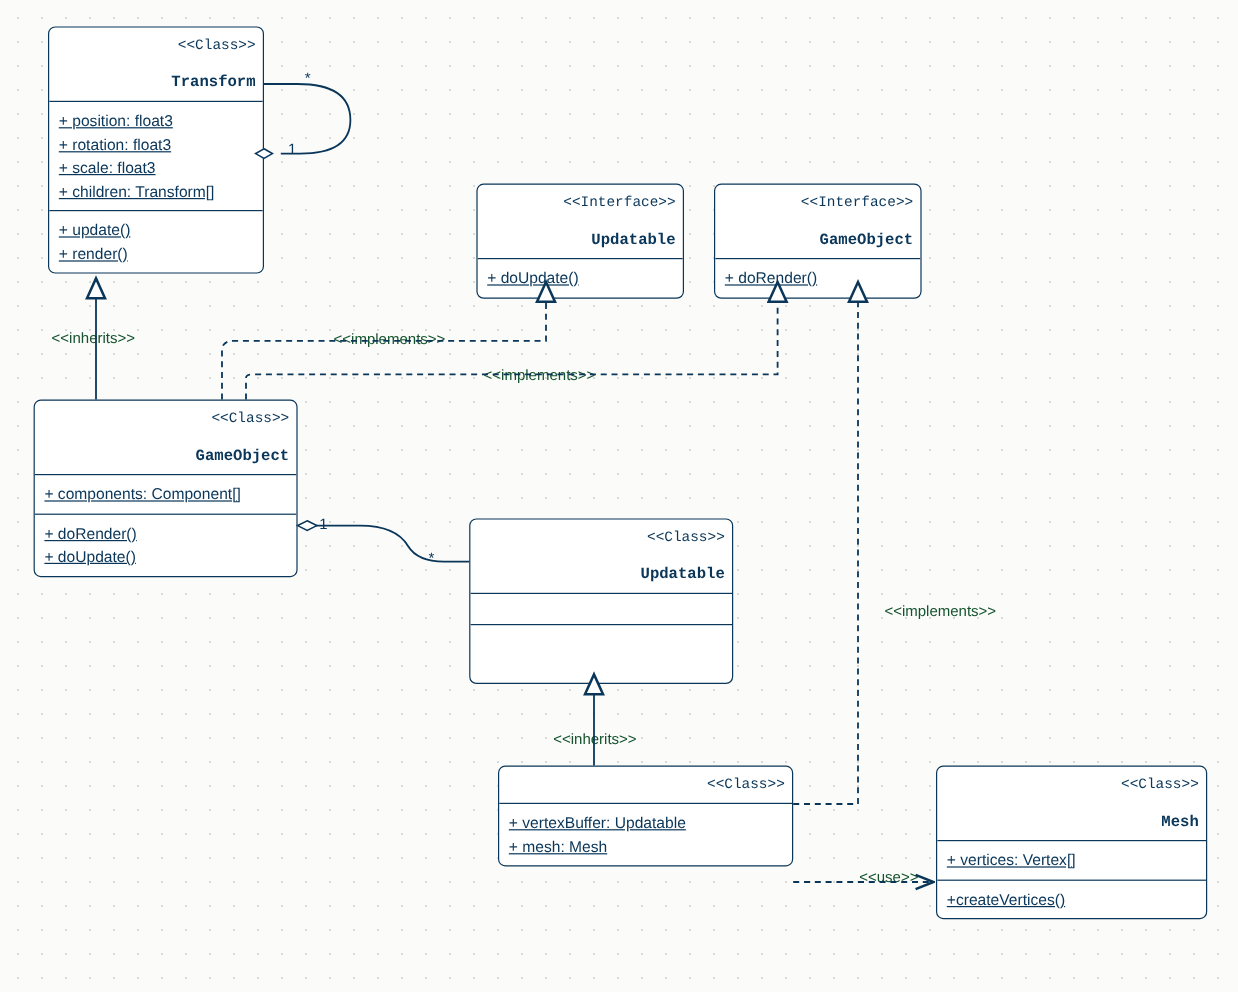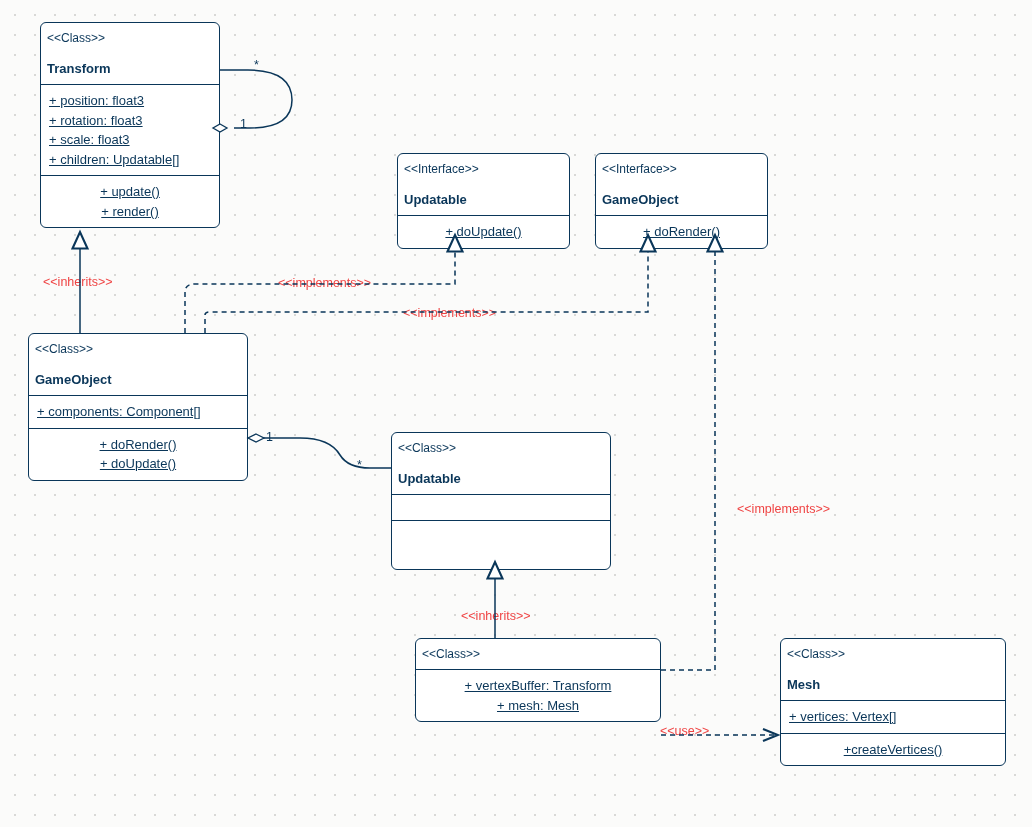--- a/index.html
+++ b/index.html
@@ -18,40 +18,41 @@
     overflow: hidden;
   }
   .box {
     position: absolute;
     background: #ffffff;
     border: 1.5px solid #0a3659;
     border-radius: 6px;
     overflow: hidden;
   }
   .head {
-    text-align: left;
+    text-align: right;
     padding: 8px 6px 8px 6px;
     border-bottom: 1.5px solid #0a3659;
+    font-family: Liberation Mono, monospace;
   }
   .stereo { font-size: 12px; }
   .name { font-weight: 700; margin-top: 16px; }
   .section {
     border-bottom: 1.5px solid #0a3659;
     padding: 6px 8px;
     text-align: left;
     line-height: 1.5;
     min-height: 10px;
     text-decoration: underline;
   }
-  .section:last-child { border-bottom: none; text-align: center; }
+  .section:last-child { border-bottom: none; }
   .section.empty { height: 26px; padding:0; }
   .label {
     position: absolute;
     font-size: 12.5px;
-    color: #ef4444;
+    color: #14532d;
     background: transparent;
   }
   svg.lines {
     position: absolute;
     top: 0; left: 0;
     width: 1032px; height: 827px;
     pointer-events: none;
   }
   .cardinal { position: absolute; font-size:12.5px; color:#0a3659; }
 </style>
@@ -60,21 +61,21 @@
 
 <div class="box" style="left:40px; top:22px; width:180px;">
   <div class="head">
     <div class="stereo">&lt;&lt;Class&gt;&gt;</div>
     <div class="name">Transform</div>
   </div>
   <div class="section">
     <div>+ position: float3</div>
     <div>+ rotation: float3</div>
     <div>+ scale: float3</div>
-    <div>+ children: Updatable[]</div>
+    <div>+ children: Transform[]</div>
   </div>
   <div class="section">
     <div>+ update()</div>
     <div>+ render()</div>
   </div>
 </div>
 
 <div class="box" style="left:397px; top:153px; width:173px;">
   <div class="head">
     <div class="stereo">&lt;&lt;Interface&gt;&gt;</div>
@@ -116,21 +117,21 @@
   </div>
   <div class="section empty"></div>
   <div class="section" style="height:48px;"></div>
 </div>
 
 <div class="box" style="left:415px; top:638px; width:246px;">
   <div class="head">
     <div class="stereo">&lt;&lt;Class&gt;&gt;</div>
   </div>
   <div class="section">
-    <div>+ vertexBuffer: Transform</div>
+    <div>+ vertexBuffer: Updatable</div>
     <div>+ mesh: Mesh</div>
   </div>
 </div>
 
 <div class="box" style="left:780px; top:638px; width:226px;">
   <div class="head">
     <div class="stereo">&lt;&lt;Class&gt;&gt;</div>
     <div class="name">Mesh</div>
   </div>
   <div class="section">
@@ -139,21 +140,21 @@
   <div class="section">
     <div>+createVertices()</div>
   </div>
 </div>
 
 <div class="label" style="left:43px; top:275px;">&lt;&lt;inherits&gt;&gt;</div>
 <div class="label" style="left:278px; top:276px;">&lt;&lt;implements&gt;&gt;</div>
 <div class="label" style="left:403px; top:306px;">&lt;&lt;implements&gt;&gt;</div>
 <div class="label" style="left:461px; top:609px;">&lt;&lt;inherits&gt;&gt;</div>
 <div class="label" style="left:737px; top:502px;">&lt;&lt;implements&gt;&gt;</div>
-<div class="label" style="left:660px; top:724px;">&lt;&lt;use&gt;&gt;</div>
+<div class="label" style="left:716px; top:724px;">&lt;&lt;use&gt;&gt;</div>
 
 <div class="cardinal" style="left:254px; top:58px;">*</div>
 <div class="cardinal" style="left:240px; top:117px;">1</div>
 <div class="cardinal" style="left:266px; top:430px;">1</div>
 <div class="cardinal" style="left:357px; top:458px;">*</div>
 
 <svg class="lines">
   <defs>
     <marker id="tri-open" markerWidth="14" markerHeight="14" refX="12" refY="6" orient="auto">
       <path d="M1,1 L12,6 L1,11 Z" fill="#ffffff" stroke="#0a3659" stroke-width="1.4"></path>

